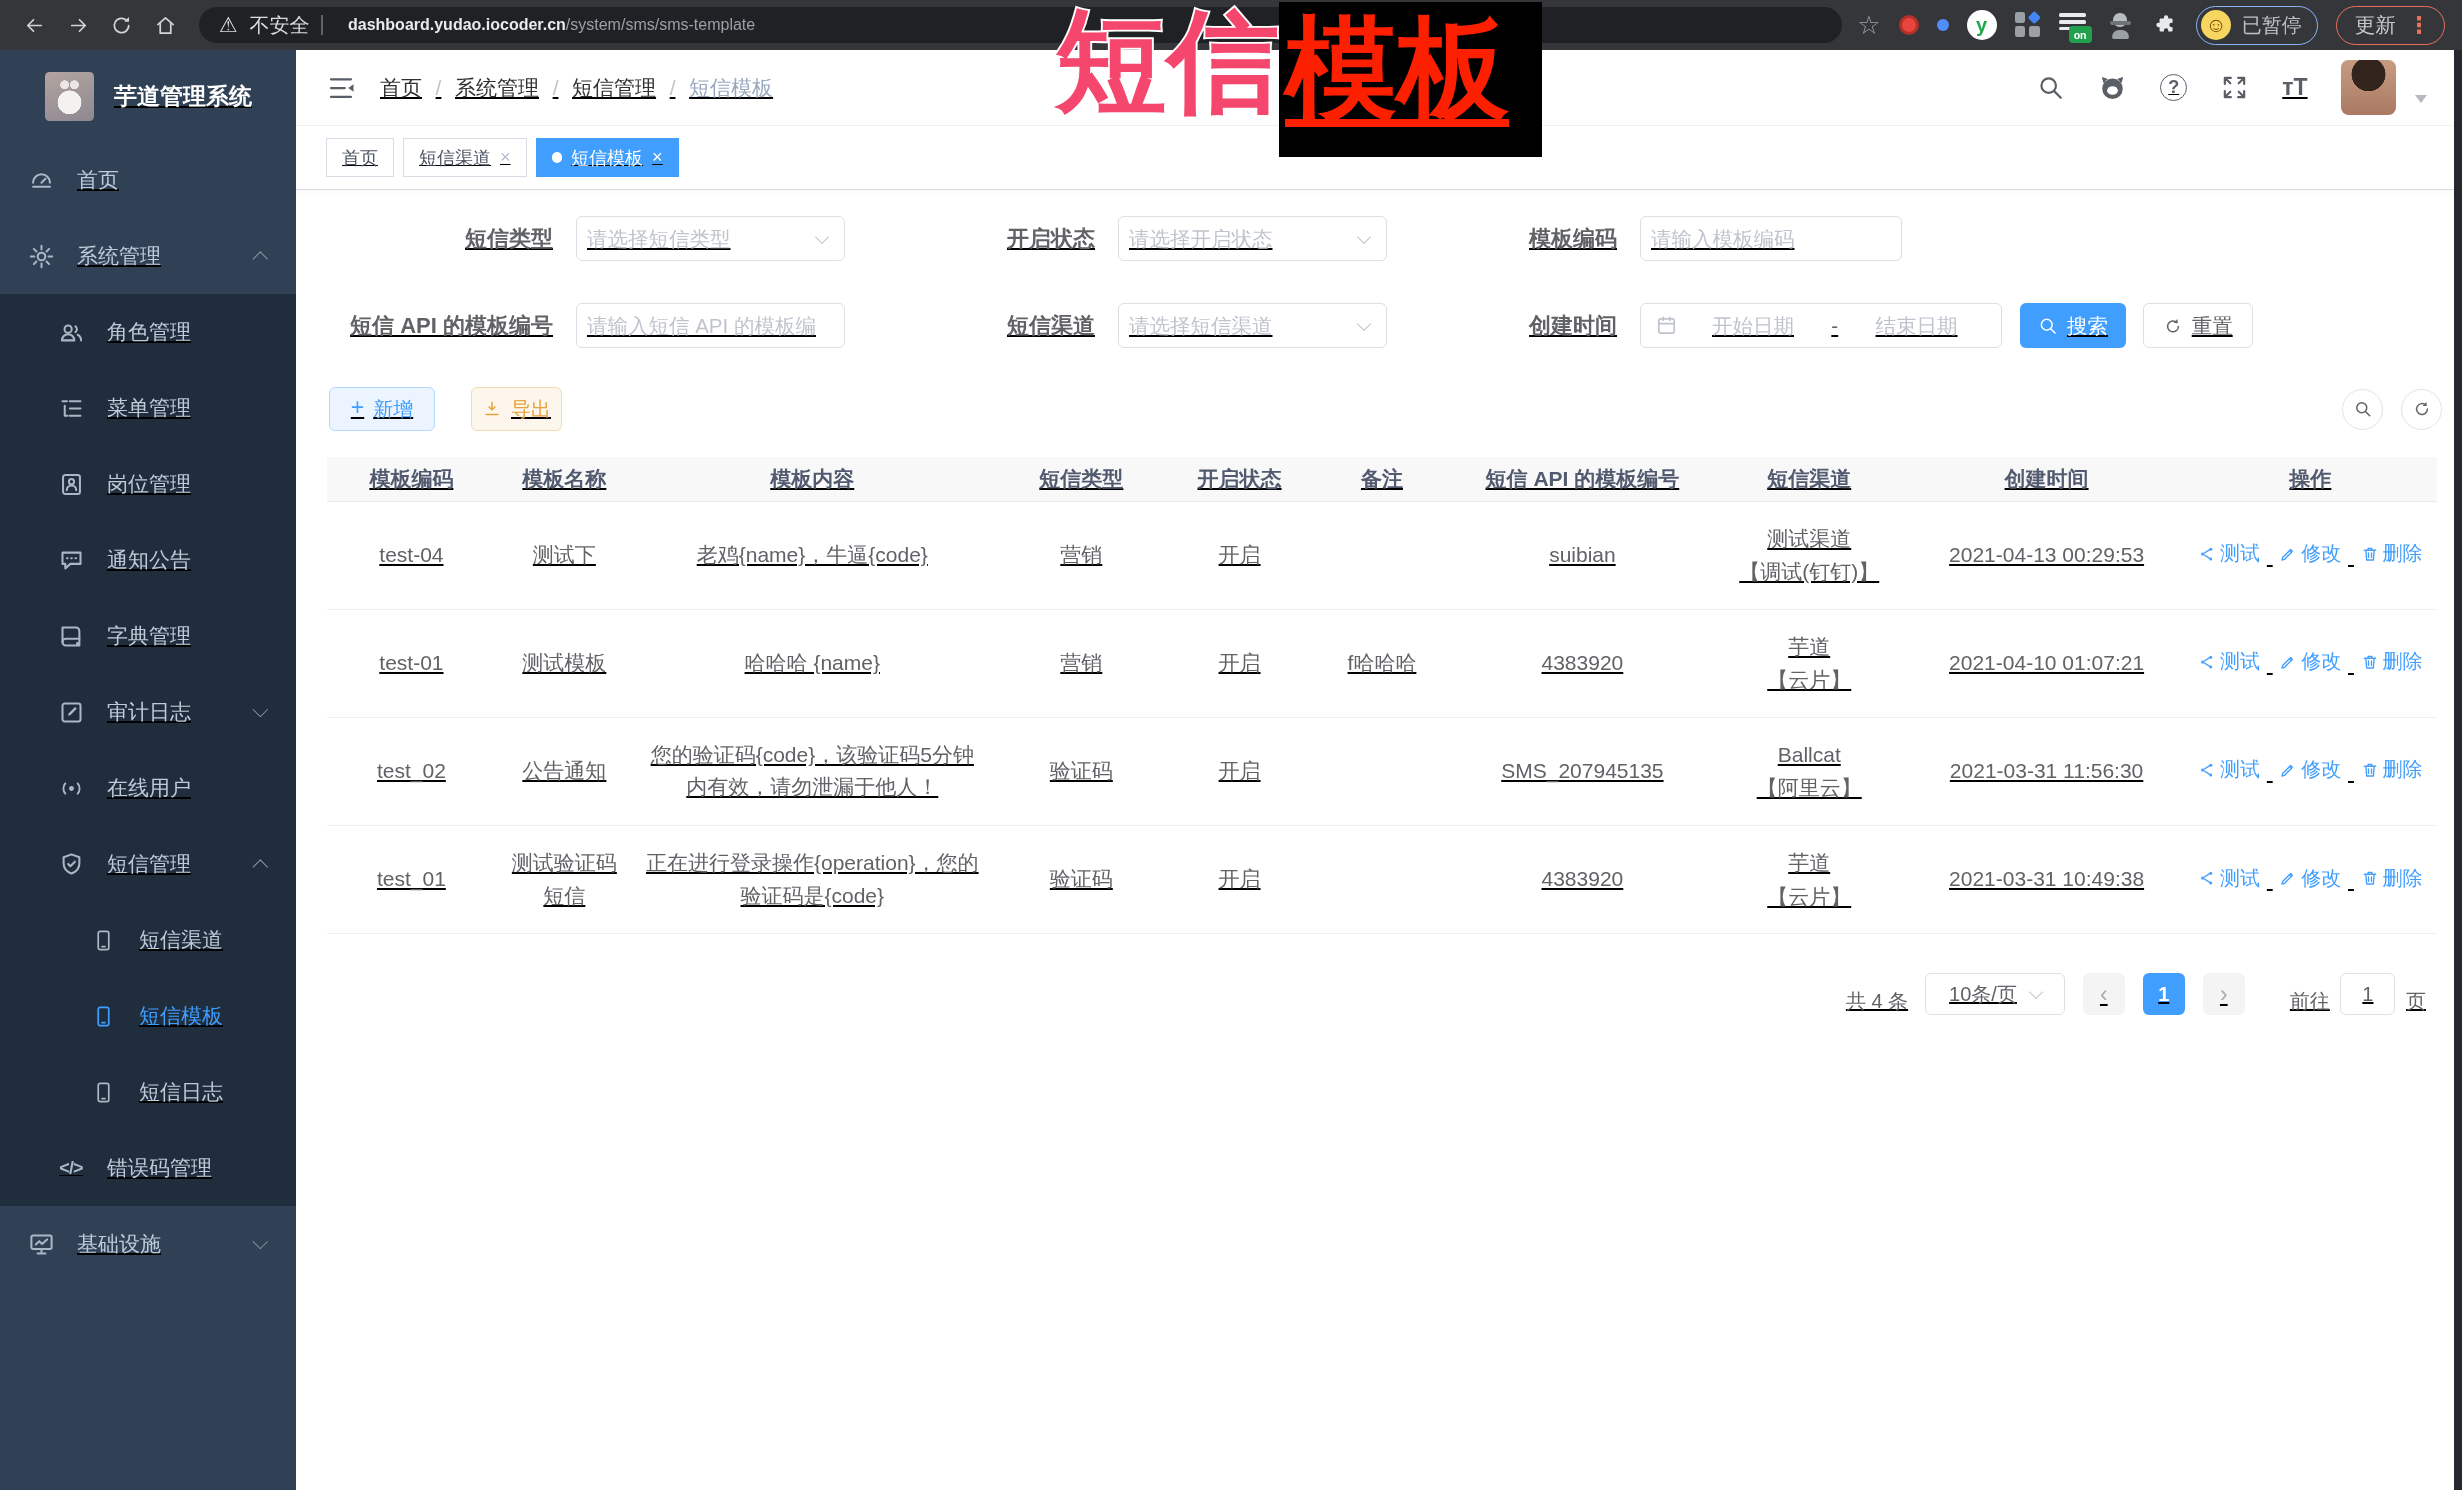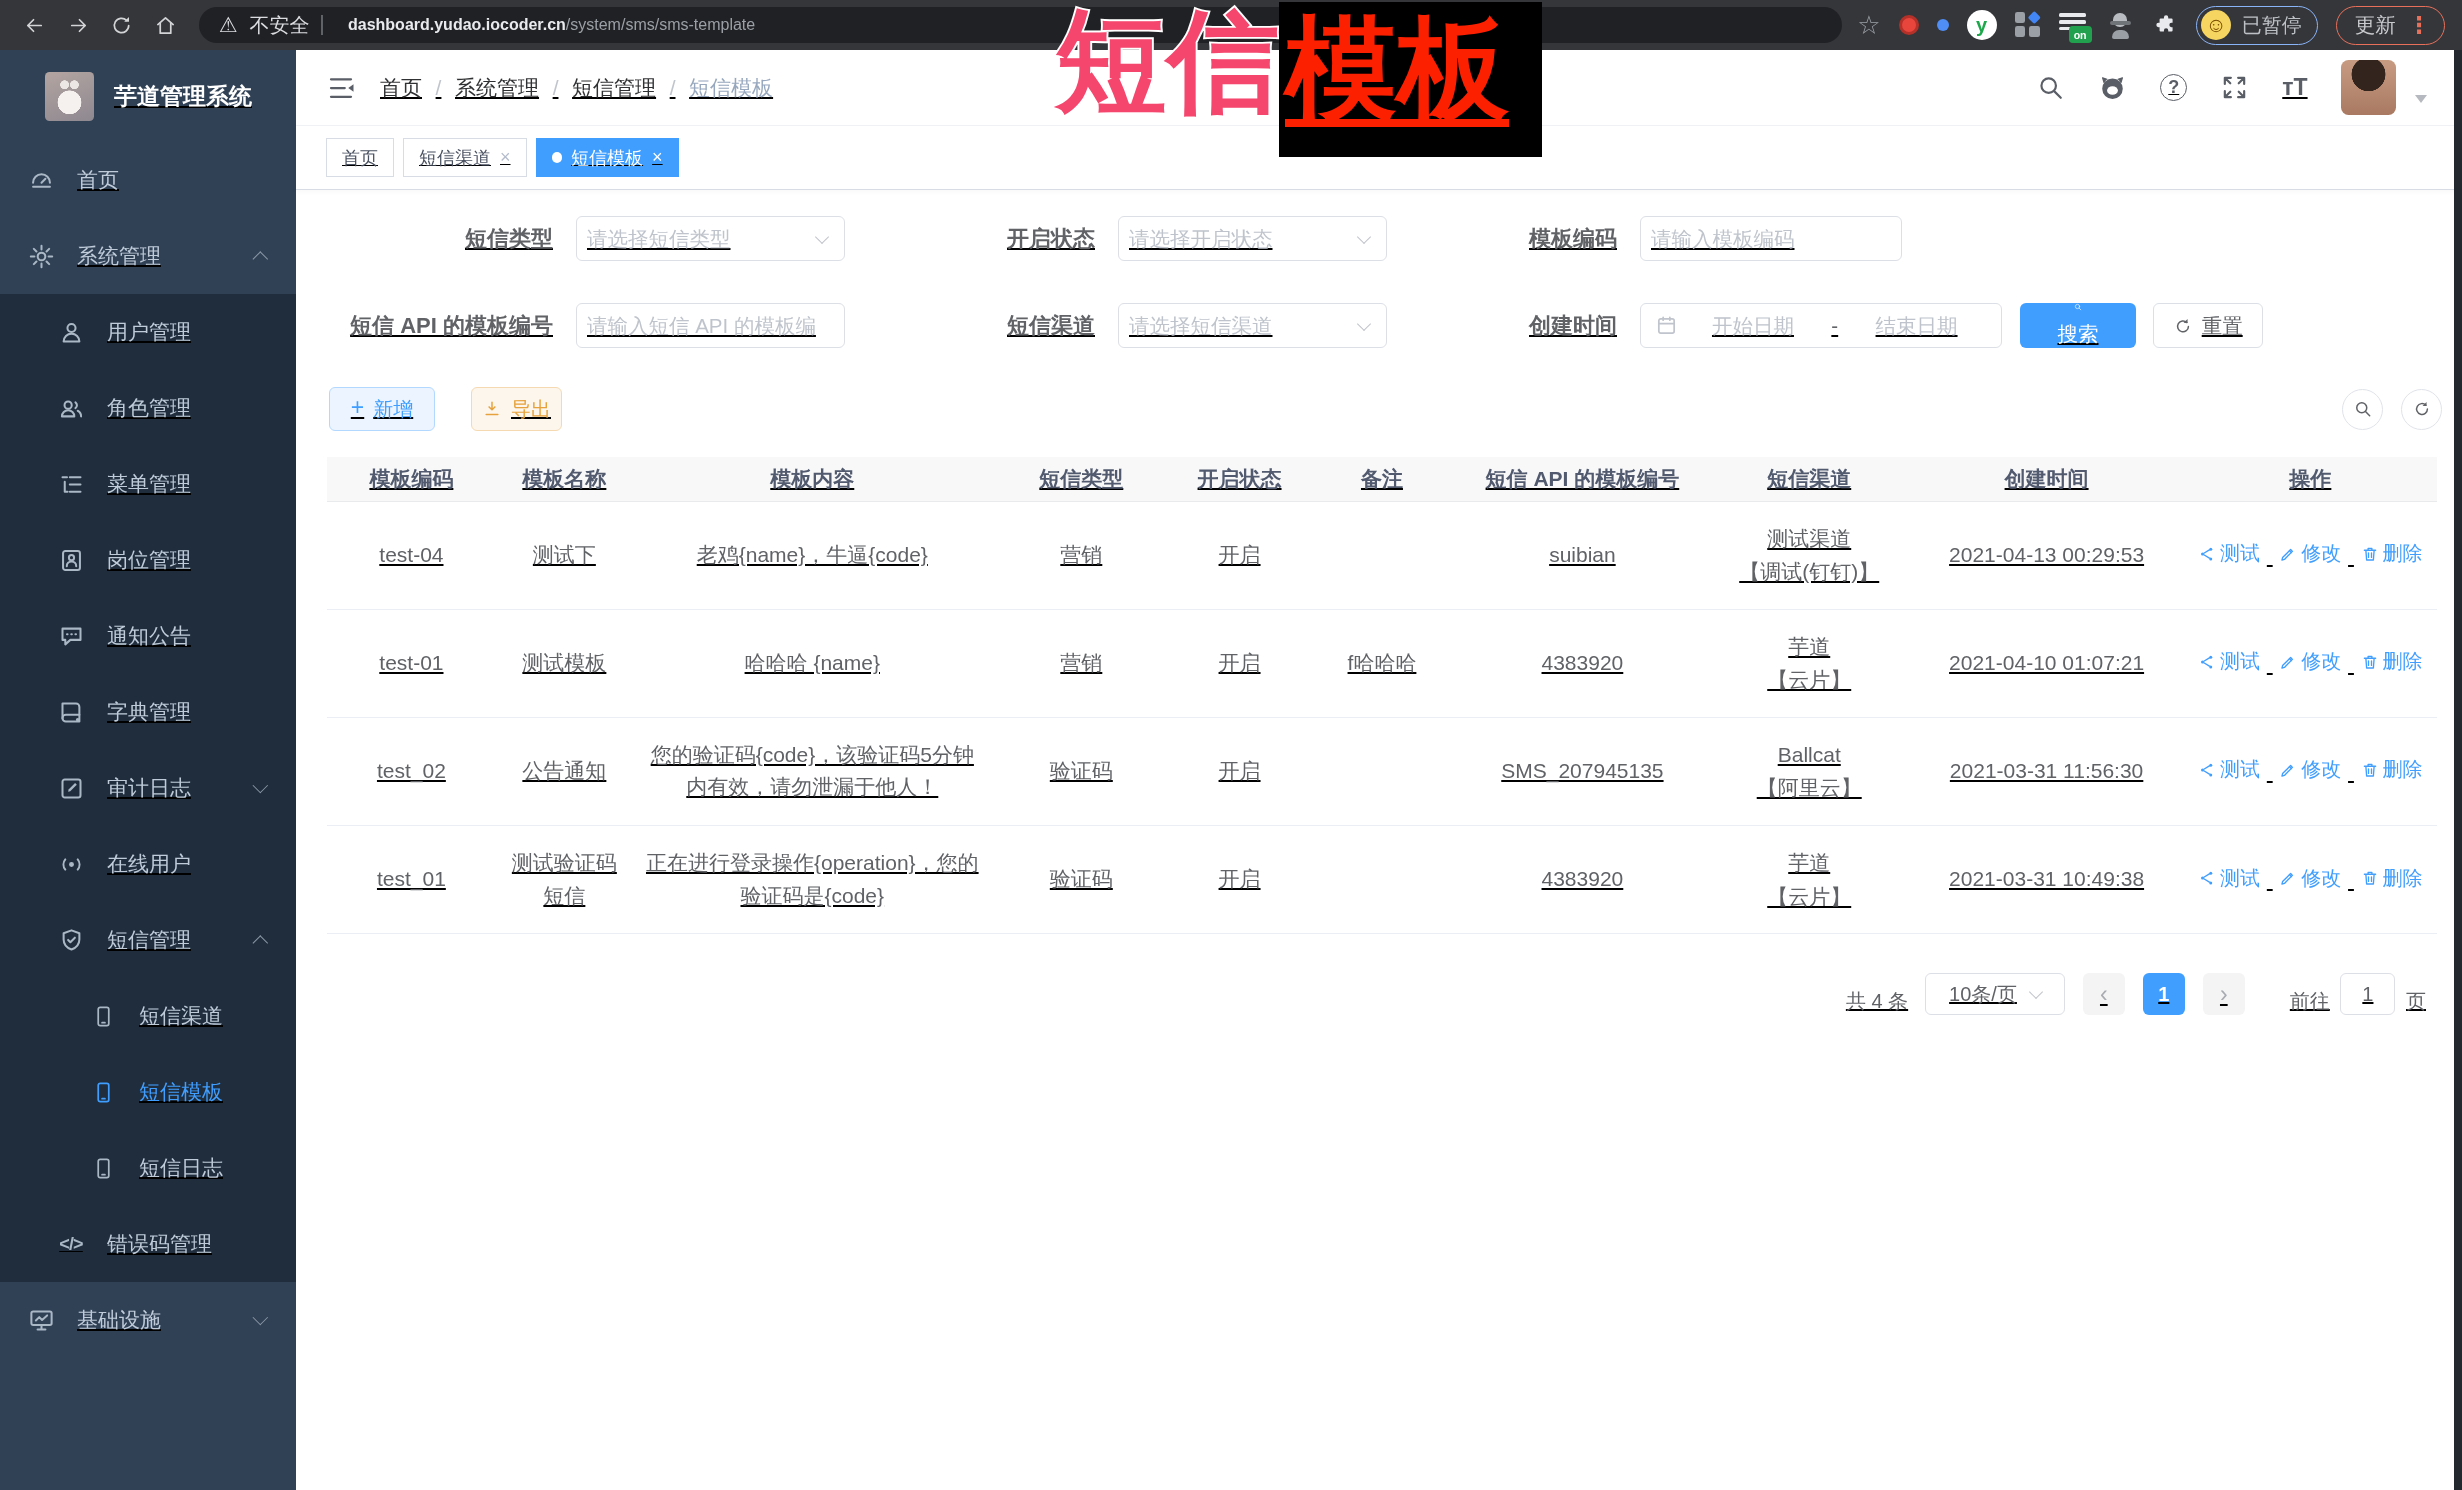--- a/index.html
+++ b/index.html
@@ -105,21 +105,21 @@
   .field .ph { white-space:nowrap; overflow:hidden; }
   .f355 { width:269px; } .f377 { width:262px; } .f477 { width:362px; }
   .sel-chev { position:absolute; right:16.7px; top:15px; width:10px; height:10px; border-right:1.9px solid #c0c4cc; border-bottom:1.9px solid #c0c4cc; transform:rotate(45deg); }
   .date-field { padding:0 13.6px; gap:4.5px; }
   .date-field .cal { color:#c0c4cc; flex-shrink:0; }
   .date-field .cal svg { width:23px; height:23px; }
   .date-field .dph { flex:1; text-align:center; white-space:nowrap; }
   .date-field .dsep { color:#606266; padding:0 3px; }
   .btn { height:45px; border-radius:6px; display:inline-flex; align-items:center; justify-content:center; gap:9px; font-size:20.5px; }
   .btn svg { width:20px; height:20px; }
-  .btn-search { background:#409eff; color:#fff; width:116px; margin-left:18px;flex-direction:column; }
+  .btn-search { background:#409eff; color:#fff; width:106px; margin-left:18px; }
   .btn-reset { background:#fff; border:1.5px solid #dcdfe6; color:#606266; width:110px; margin-left:16.7px; }
 
   
   .toolbar { display:flex; align-items:center; margin-top:39px; padding:0 20px 0 33px; }
   .btn-add { background:#ecf5ff; border:1.5px solid #b3d8ff; color:#409eff; width:106px; height:44px; font-size:20px; }
   .btn-export { background:#fdf6ec; border:1.5px solid #f5dab1; color:#e6a23c; width:91px; height:44px; font-size:20px; margin-left:36px; }
   .plus { font-size:23px; line-height:1; margin-top:-2.3px; }
   .tool-circles { margin-left:auto; display:flex; gap:18px; }
   .circ { width:41px; height:41px; border-radius:50%; border:1.5px solid #e0e3e9; color:#606266; display:flex; align-items:center; justify-content:center; background:#fff; }
   .circ svg { width:20px; height:20px; }
@@ -245,29 +245,20 @@
           <svg class="ic" viewBox="0 0 24 24">
             <circle cx="12" cy="12" r="3.4"></circle>
             <path d="M12 2.5v3.2M12 18.3v3.2M2.5 12h3.2M18.3 12h3.2M5.2 5.2l2.3 2.3M16.5 16.5l2.3 2.3M18.8 5.2l-2.3 2.3M7.5 16.5l-2.3 2.3"></path>
           </svg>
         </span>
       <span>系统管理</span>
       <span class="chev up"></span>
     </div>
 
     <div class="submenu-dark">
-      <div class="menu-item lv2">
-        <span class="mi">
-            <svg class="ic" viewBox="0 0 24 24">
-              <circle cx="12" cy="8" r="3.6"></circle>
-              <path d="M5 20a7 7 0 0 1 14 0z"></path>
-            </svg>
-          </span>
-        <span>用户管理</span>
-      </div>
       <div class="menu-item lv2">
         <span class="mi">
             <svg class="ic" viewBox="0 0 24 24">
               <circle cx="9" cy="9" r="3.2"></circle>
               <path d="M3.5 19a5.5 5.5 0 0 1 11 0z"></path>
               <path d="M15.5 6.5a3.2 3.2 0 0 1 0 5.2M17.5 14a5.5 5.5 0 0 1 3 5"></path>
             </svg>
           </span>
         <span>角色管理</span>
       </div>

